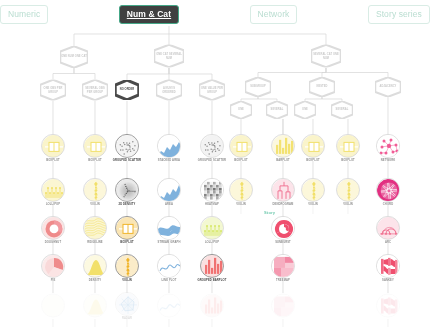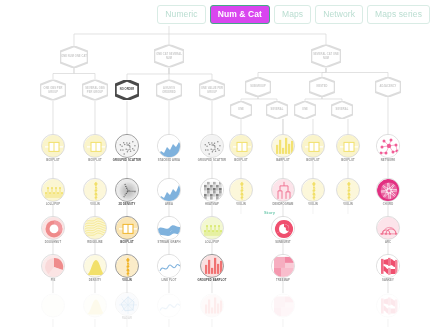--- a/index.html
+++ b/index.html
@@ -6,29 +6,29 @@
   body{
     width:430px;height:327px;overflow:hidden;background:#ffffff;
     font-family:"Liberation Sans","DejaVu Sans",sans-serif;
     -webkit-font-smoothing:antialiased;
   }
   #stage{position:relative;width:430px;height:327px;overflow:hidden;}
 
   
   #tabbar{
     position:absolute;left:0;top:4px;width:430px;height:20px;
-    display:flex;justify-content:flex-end;align-items:center;gap:4px;
+    display:flex;justify-content:space-between;align-items:center;gap:4px;
   }
   .tab{
     height:17px;line-height:17px;padding:0 7px;border-radius:3px;
     border:1px solid #d9ece5;background:#ffffff;color:#b9ddd0;
     font-size:8.5px;letter-spacing:.1px;white-space:nowrap;
     display:flex;align-items:center;justify-content:center;
   }
-  .tab.active{background:#d946ef;border-color:#44a787;color:#ffffff;font-weight:bold;}
+  .tab.active{background:#404040;border-color:#44a787;color:#ffffff;font-weight:bold;text-decoration:underline;}
 
   
   #tree{position:absolute;left:0;top:0;width:430px;height:327px;}
   #tree svg{position:absolute;left:0;top:0;}
 
   .hexwrap{position:absolute;transform:translate(-50%,-50%);}
   .hex{
     position:relative;display:flex;align-items:center;justify-content:center;
     text-align:center;
   }
@@ -64,23 +64,22 @@
   }
 </style>
 </head>
 <body>
 
 <div id="stage">
 
   <div id="tabbar">
       <div class="tab">Numeric</div>
       <div class="tab active">Num &amp; Cat</div>
-      <div class="tab">Maps</div>
       <div class="tab">Network</div>
-      <div class="tab">Maps series</div>
+      <div class="tab">Story series</div>
     </div>
 
   <div id="tree">
     <svg id="edges" width="430" height="327">
         <path d="M169 26 L169 45" fill="none" stroke="#d6d6d6" stroke-width="0.7"></path>
         <path d="M169 34 L74 34 L74 46" fill="none" stroke="#d6d6d6" stroke-width="0.7"></path>
         <path d="M169 34 L326 34 L326 45" fill="none" stroke="#d6d6d6" stroke-width="0.7"></path>
         <path d="M74 68 L74 73.5 L53 73.5 L53 79" fill="none" stroke="#d6d6d6" stroke-width="0.7"></path>
         <path d="M74 68 L74 73.5 L95 73.5 L95 79" fill="none" stroke="#d6d6d6" stroke-width="0.7"></path>
         <path d="M169 68 L169 74 L127 74 L127 80" fill="none" stroke="#d6d6d6" stroke-width="0.7"></path>

